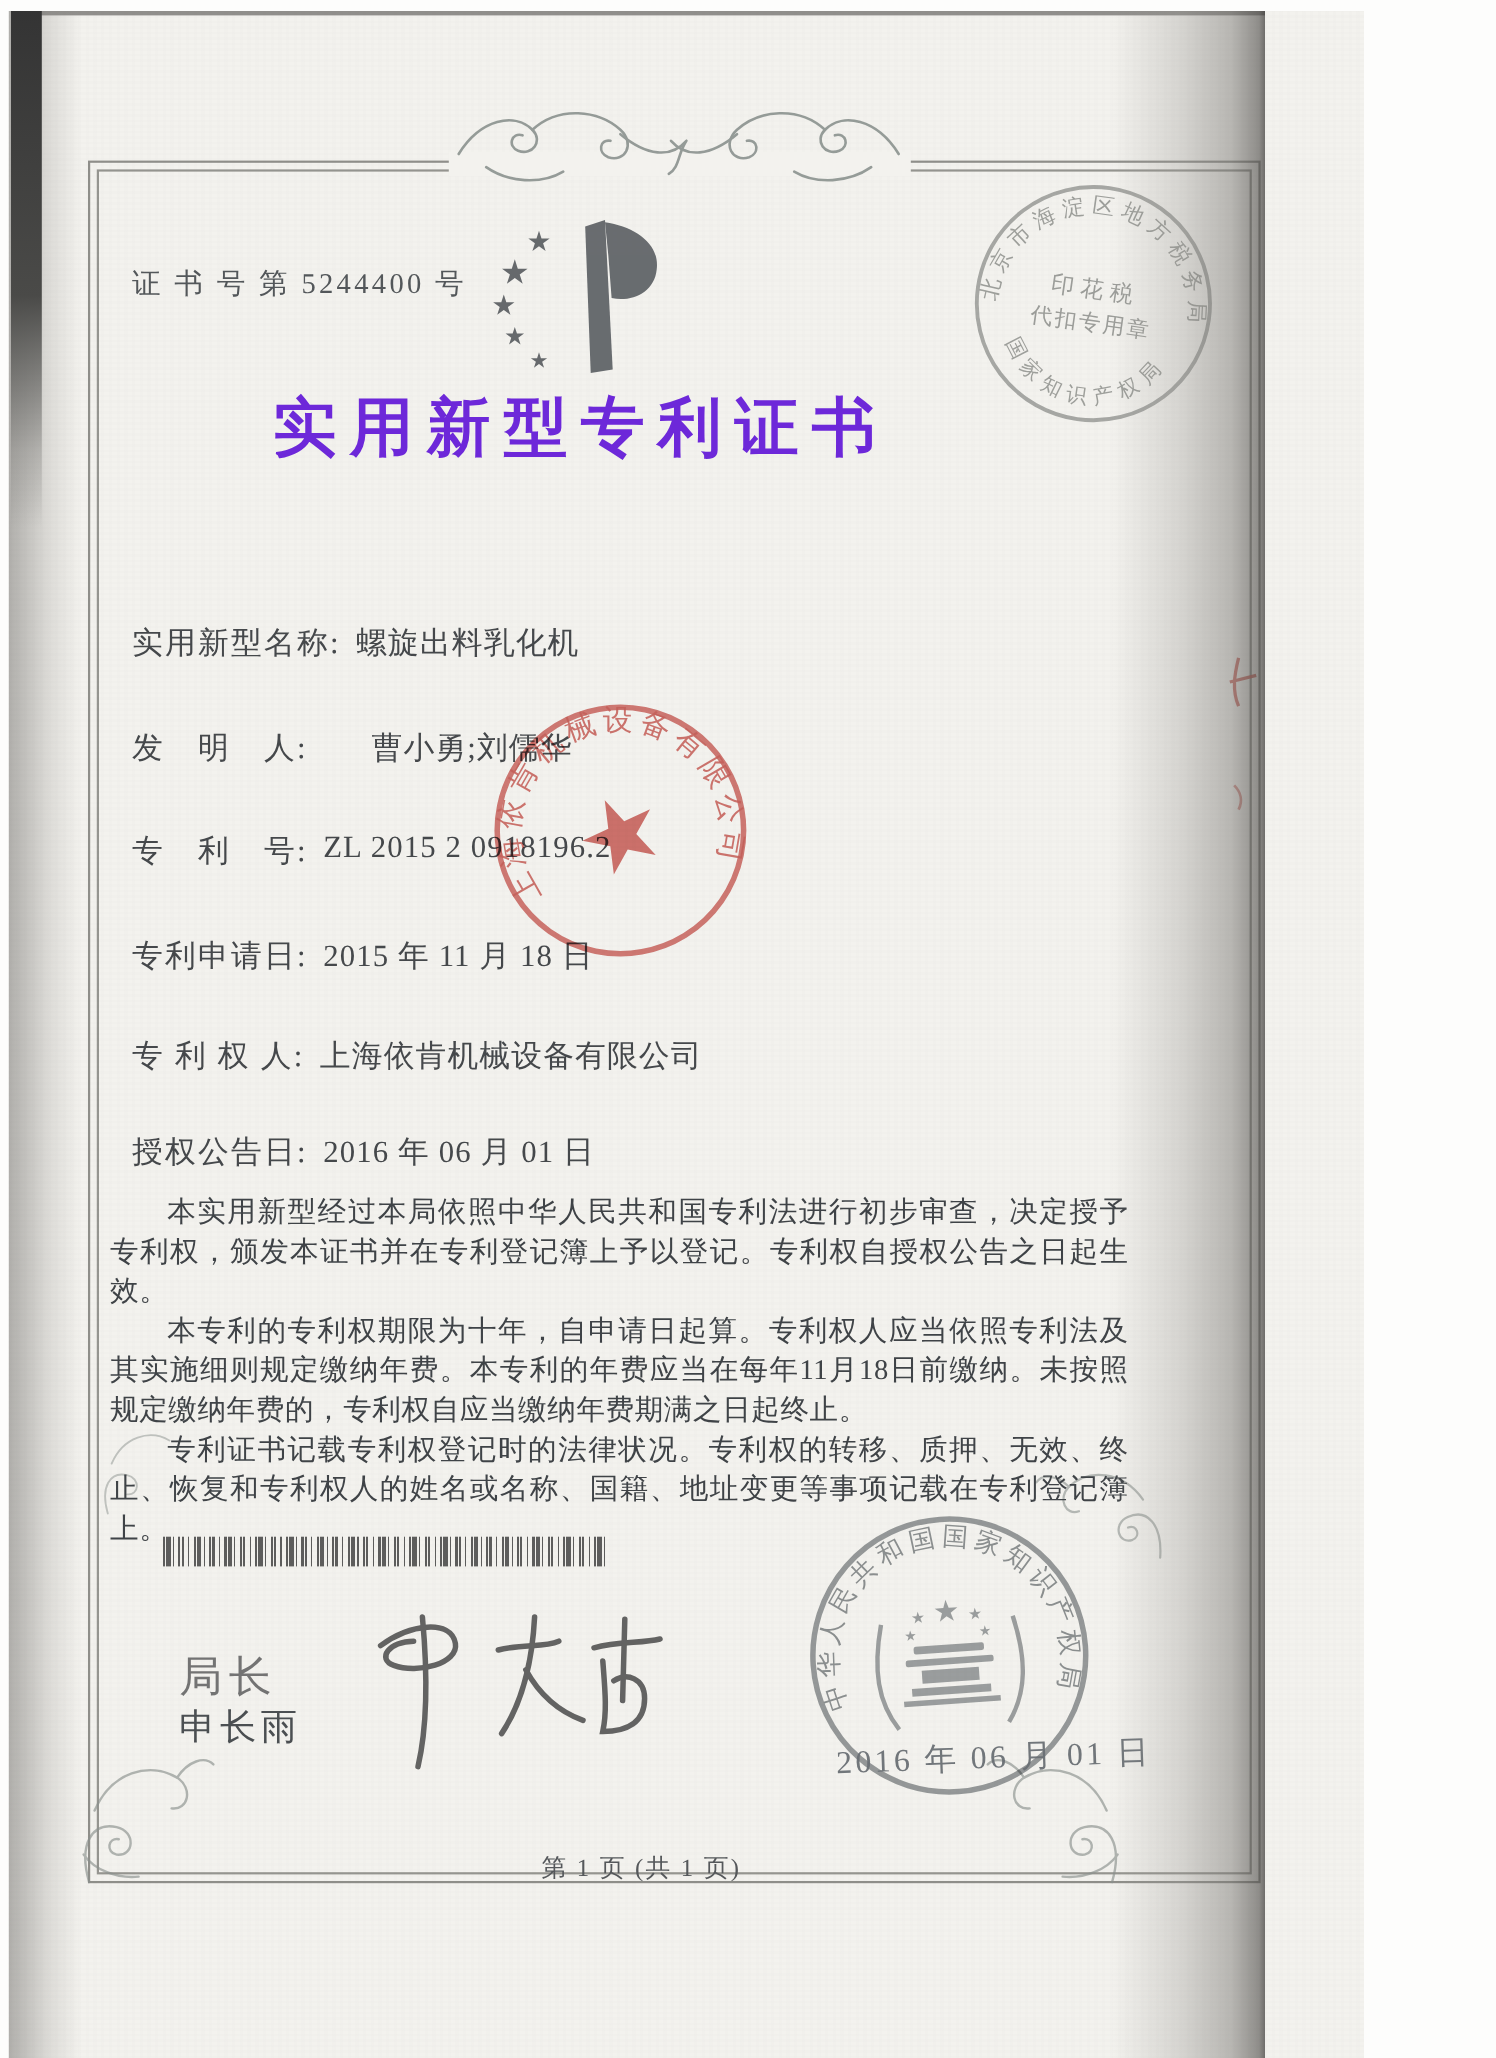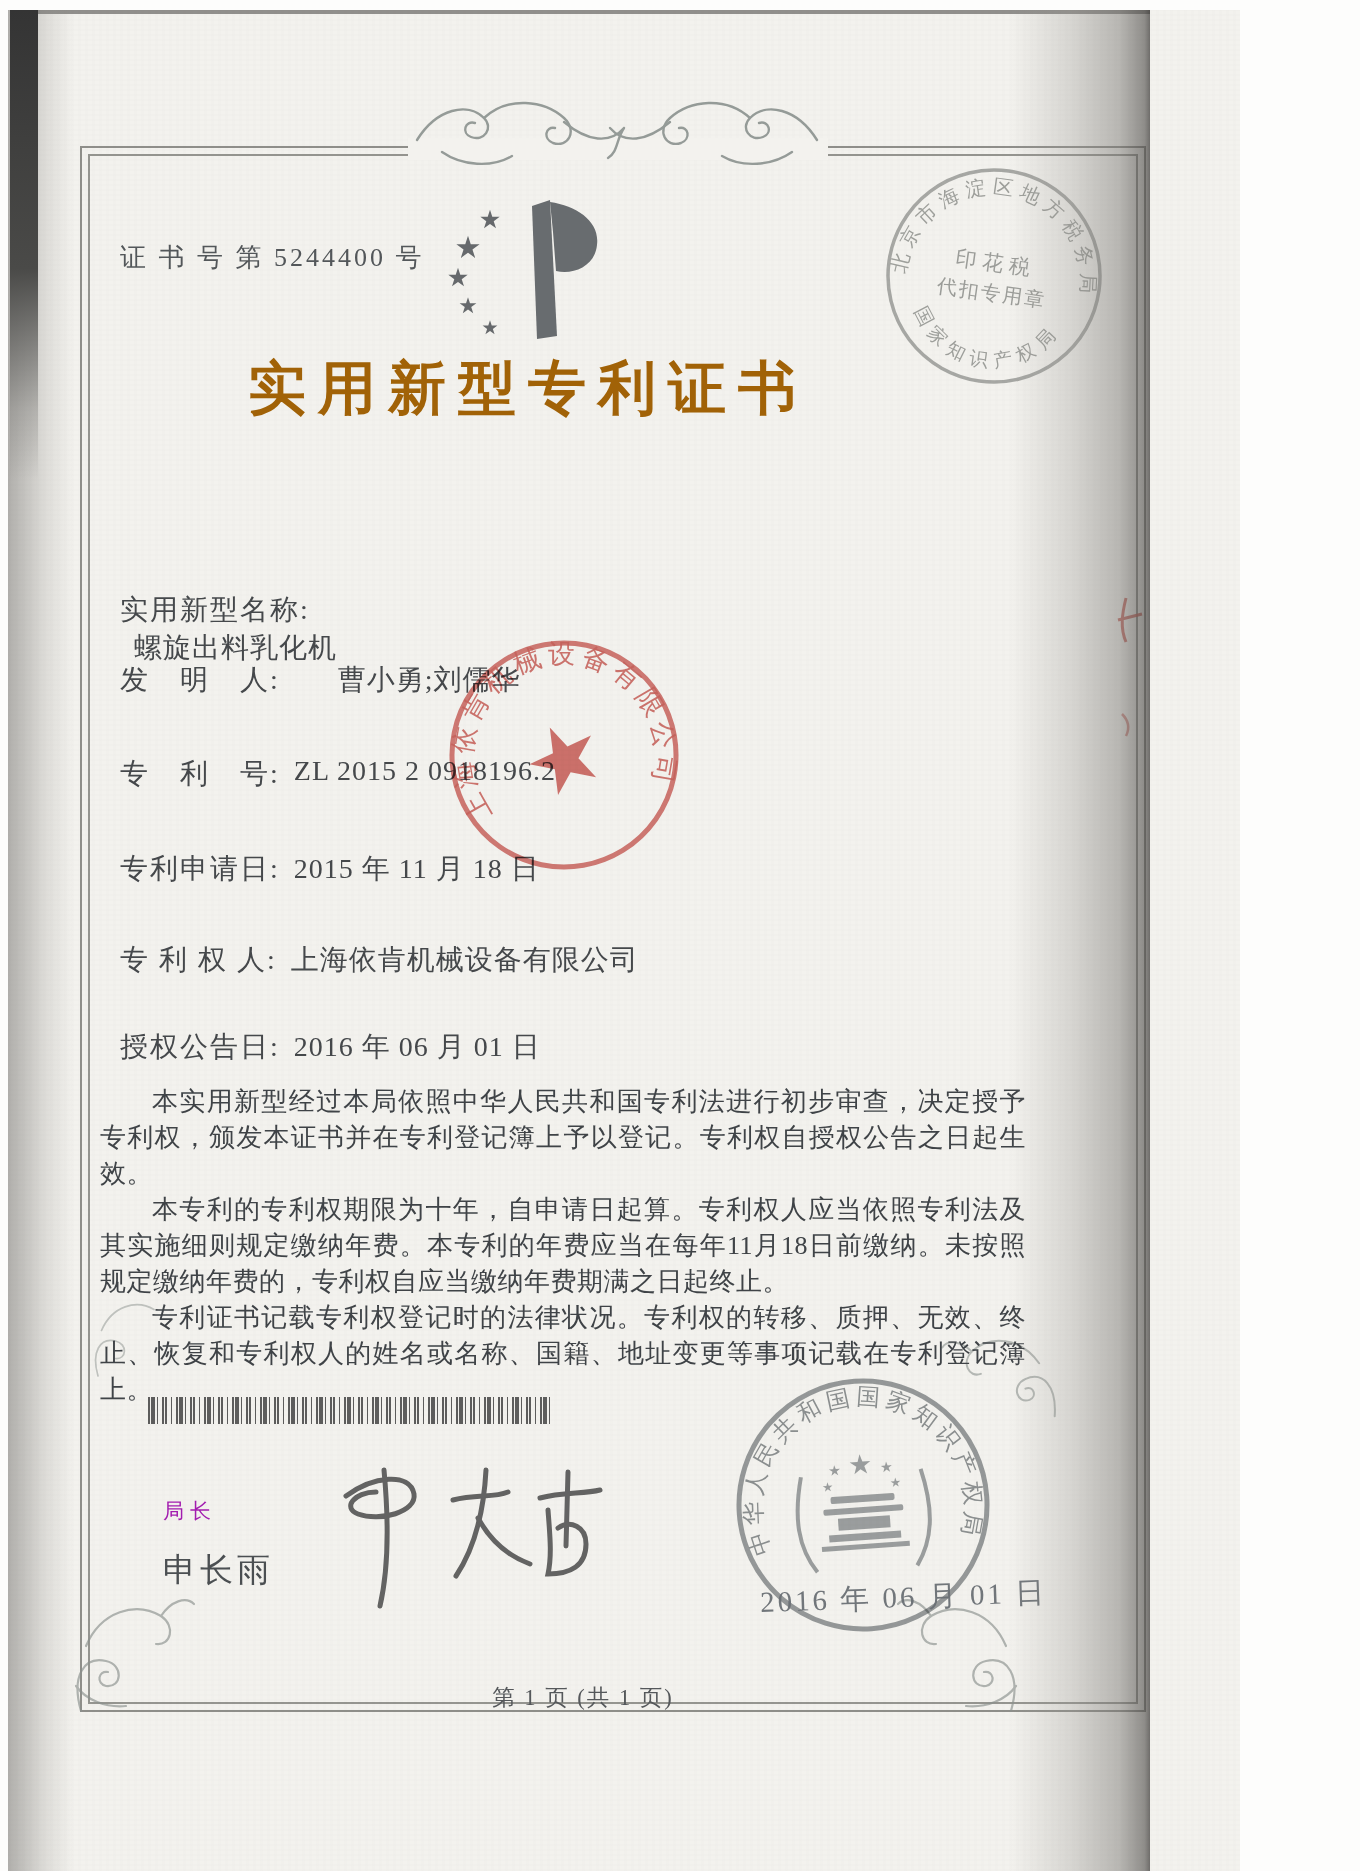--- a/index.html
+++ b/index.html
@@ -21,37 +21,37 @@
      background:linear-gradient(90deg,rgba(150,148,144,0) 0%,rgba(148,146,142,.30) 45%,rgba(120,118,114,.48) 78%,rgba(82,80,77,.62) 96%,rgba(60,58,56,.72) 100%);}
 
   
   .frame-outer{left:72px;top:136px;width:1062px;height:1562px;border:2.5px solid rgba(125,125,120,.85);}
   .frame-inner{position:absolute;inset:6px;border:2px solid rgba(125,125,120,.8);}
   .frame-mask{left:400px;top:128px;width:420px;height:22px;background:#f3f2ee;}
 
   
   .cert-no{left:112px;top:230px;font-size:26px;letter-spacing:3px;color:#53575a;}
   .title{left:150px;top:340px;width:740px;text-align:center;font-size:58px;font-weight:700;
-         letter-spacing:12px;color:#a16207;}
+         letter-spacing:12px;color:#6d28d9;}
   .field{left:112px;display:flex;font-size:28px;color:#45484b;white-space:nowrap;}
   .field .lbl{letter-spacing:2px;}
   .field .val{margin-left:14px;letter-spacing:1px;}
-  .f0{top:581px;flex-direction:column;} .f1{top:651px;gap:44px;} .f2{top:745px;} .f3{top:840px;} .f4{top:931px;} .f5{top:1018px;}
+  .f0{top:556px;} .f1{top:651px;gap:44px;} .f2{top:745px;} .f3{top:840px;} .f4{top:931px;} .f5{top:1018px;}
   .paras{left:92px;top:1074px;width:926px;font-size:26px;line-height:36px;color:#3f4347;
          text-align:justify;}
   .paras p{margin:0;text-indent:2em;letter-spacing:.5px;}
 
   .barcode{left:140px;top:1387px;width:402px;height:27px;opacity:.82;
     background:
       repeating-linear-gradient(90deg,#3c3c3c 0 2px,transparent 2px 3px,#3c3c3c 3px 7px,
         transparent 7px 9px,#3c3c3c 9px 10px,transparent 10px 14px,#3c3c3c 14px 16px,
         transparent 16px 17px,#3c3c3c 17px 19px,transparent 19px 23px,#3c3c3c 23px 24px,
         transparent 24px 28px);}
 
-  .sig-title{left:155px;top:1487px;font-size:21px;letter-spacing:6px;color:#a21caf;
+  .sig-title{left:155px;top:1487px;font-size:39px;letter-spacing:6px;color:#737373;
              font-family:"Liberation Sans","DejaVu Sans",sans-serif;}
   .sig-name{left:155px;top:1538px;font-size:33px;letter-spacing:4px;color:#4b4f52;
             font-family:"Liberation Sans","DejaVu Sans",sans-serif;}
   .footer{left:375px;top:1652px;width:400px;text-align:center;font-size:22.5px;
           letter-spacing:2px;color:#55585b;margin-top:20px;}
   .seal-date{left:752px;top:1568px;font-size:29px;letter-spacing:3px;color:rgba(105,111,116,.95);
              transform:rotate(-2deg);}
 
   .stamp{mix-blend-mode:multiply;}
 </style>

